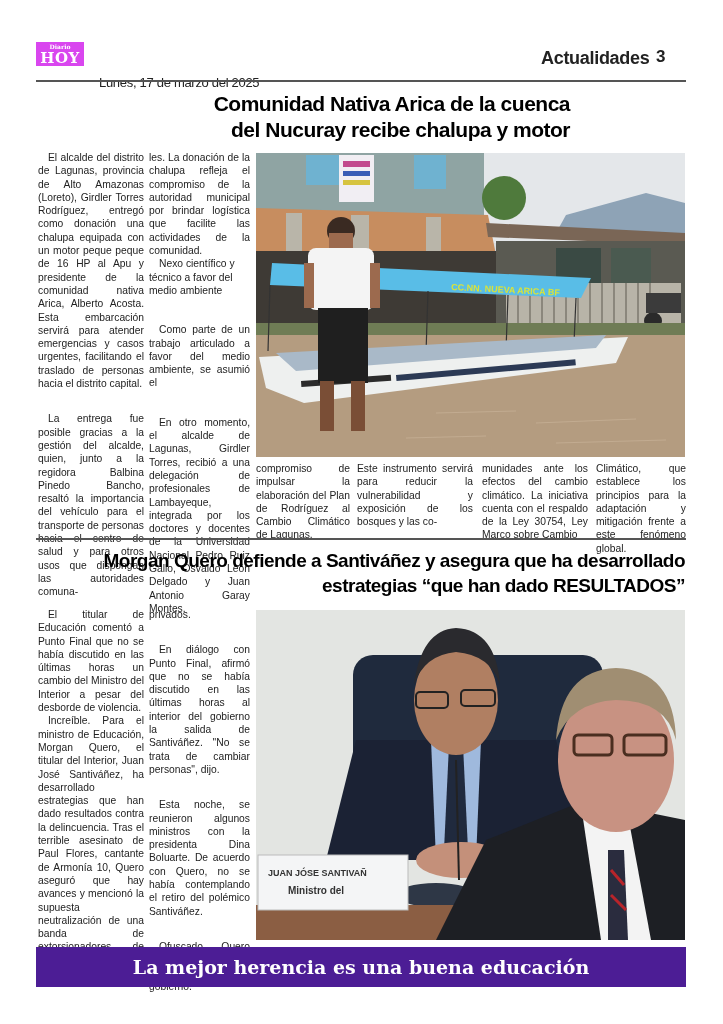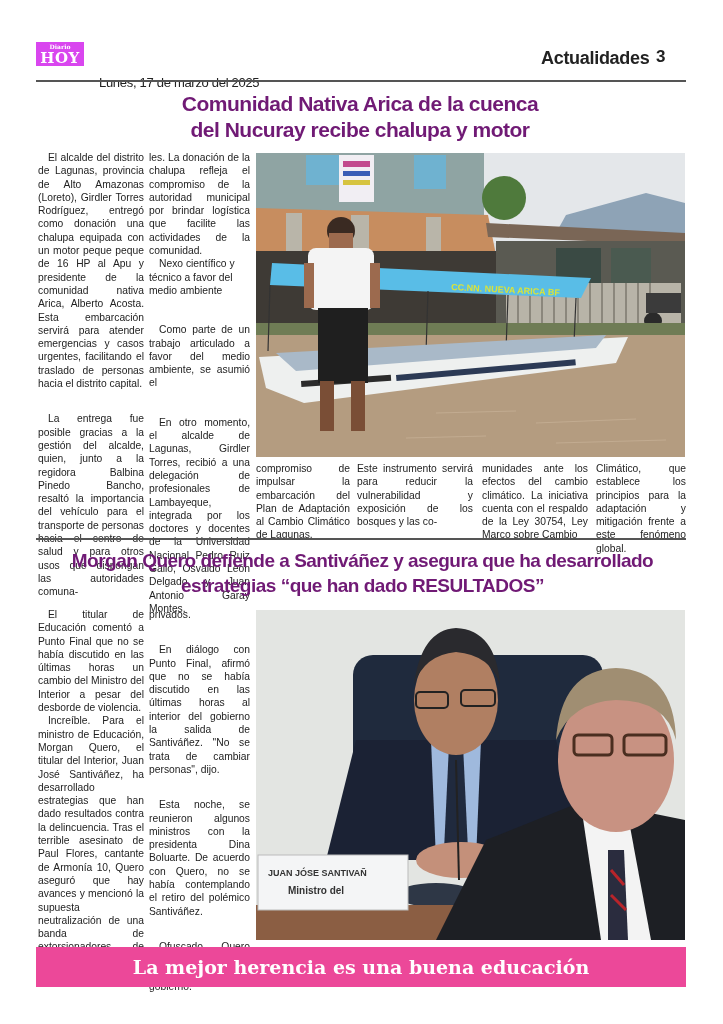--- a/index.html
+++ b/index.html
@@ -11,21 +11,21 @@
   #logo { left:36px; top:42px; width:48px; height:24px; background:#d946ef; color:#fff;
           text-align:center; font-family:"DejaVu Serif", serif; }
   #logo .small { font-size:6px; font-weight:bold; line-height:8px; display:block; padding-top:1px; }
   #logo .big { font-size:15px; font-weight:bold; line-height:14px; display:block; letter-spacing:0.5px; }
   #date { left:99px; top:53px; font-size:13px; color:#222; letter-spacing:-0.3px;margin-top:22px; }
   #section { left:541px; top:48px; font-size:18px; font-weight:bold; color:#222; letter-spacing:-0.3px; }
   #pagenum { left:656px; top:47px; font-size:17px; font-weight:bold; color:#222; }
   #rule-top { left:36px; top:80px; width:650px; height:2px; background:#555; }
 
   
-  .headline { text-align:center; font-weight:bold; color:#701a75; letter-spacing:-0.5px; }
+  .headline { text-align:right; font-weight:bold; color:#000000; letter-spacing:-0.5px; }
   #h1 { left:150px; top:91px; width:420px; font-size:21px; line-height:26px; }
 
   
   .col { font-size:10.3px; line-height:13.3px; color:#222; text-align:justify; }
   .col p { margin:0; text-indent:10px; }
   .col p.gap { margin-top:22px; }
   .col p.noind { text-indent:0; }
   #a1c1 { left:38px; top:151px; width:106px; }
   #a1c2 { left:149px; top:151px; width:101px; }
   #a1c3 { left:256px; top:462px; width:94px; }
@@ -37,21 +37,21 @@
   #photo1 { left:256px; top:153px; width:429px; height:304px; overflow:hidden; background:#b59f86; }
 
   #rule-mid { left:36px; top:538px; width:650px; height:2px; background:#555; }
   #h2 { left:40px; top:548px; width:645px; font-size:19px; line-height:25px; }
 
   #a2c1 { left:38px; top:608px; width:106px; }
   #a2c2 { left:149px; top:608px; width:101px; }
 
   #photo2 { left:256px; top:610px; width:429px; height:330px; overflow:hidden; background:#fef9c3; }
 
-  #banner { left:36px; top:947px; width:650px; height:40px; background:#ec4899;
+  #banner { left:36px; top:947px; width:650px; height:40px; background:#4c1d95;
             color:#fff; text-align:center; font-family:"DejaVu Serif", serif; font-weight:bold;
             font-size:19px; line-height:40px; }
 </style>
 </head>
 <body>
 
 <div id="logo" class="abs">
   <span class="small">Diario</span>
   <span class="big">HOY</span>
 </div>
@@ -153,21 +153,21 @@
       <line x1="180" y1="260" x2="260" y2="258"></line>
         <line x1="280" y1="270" x2="380" y2="266"></line>
       <line x1="150" y1="285" x2="230" y2="283"></line>
         <line x1="300" y1="290" x2="410" y2="287"></line>
     </g>
     <text x="195" y="137" font-family="Liberation Sans, sans-serif" font-size="9" font-weight="bold" fill="#d9e33a" transform="rotate(3 195 137)">CC.NN. NUEVA ARICA BF</text>
   </svg>
 </div>
 
 <div id="a1c3" class="abs col">
-  <p class="noind">compromiso de impulsar la embarcación del Plan de Adaptación al Cambio Climático de Lagunas.</p>
+  <p class="noind">compromiso de impulsar la elaboración del Plan de Rodríguez al Cambio Climático de Lagunas.</p>
 </div>
 <div id="a1c4" class="abs col">
   <p class="noind">Este instrumento servirá para reducir la vulnerabilidad y exposición de los bosques y las co-</p>
 </div>
 <div id="a1c5" class="abs col">
   <p class="noind">munidades ante los efectos del cambio climático. La iniciativa cuenta con el respaldo de la Ley 30754, Ley Marco sobre Cambio</p>
 </div>
 <div id="a1c6" class="abs col">
   <p class="noind">Climático, que establece los principios para la adaptación y mitigación frente a este fenómeno global.</p>
 </div>

